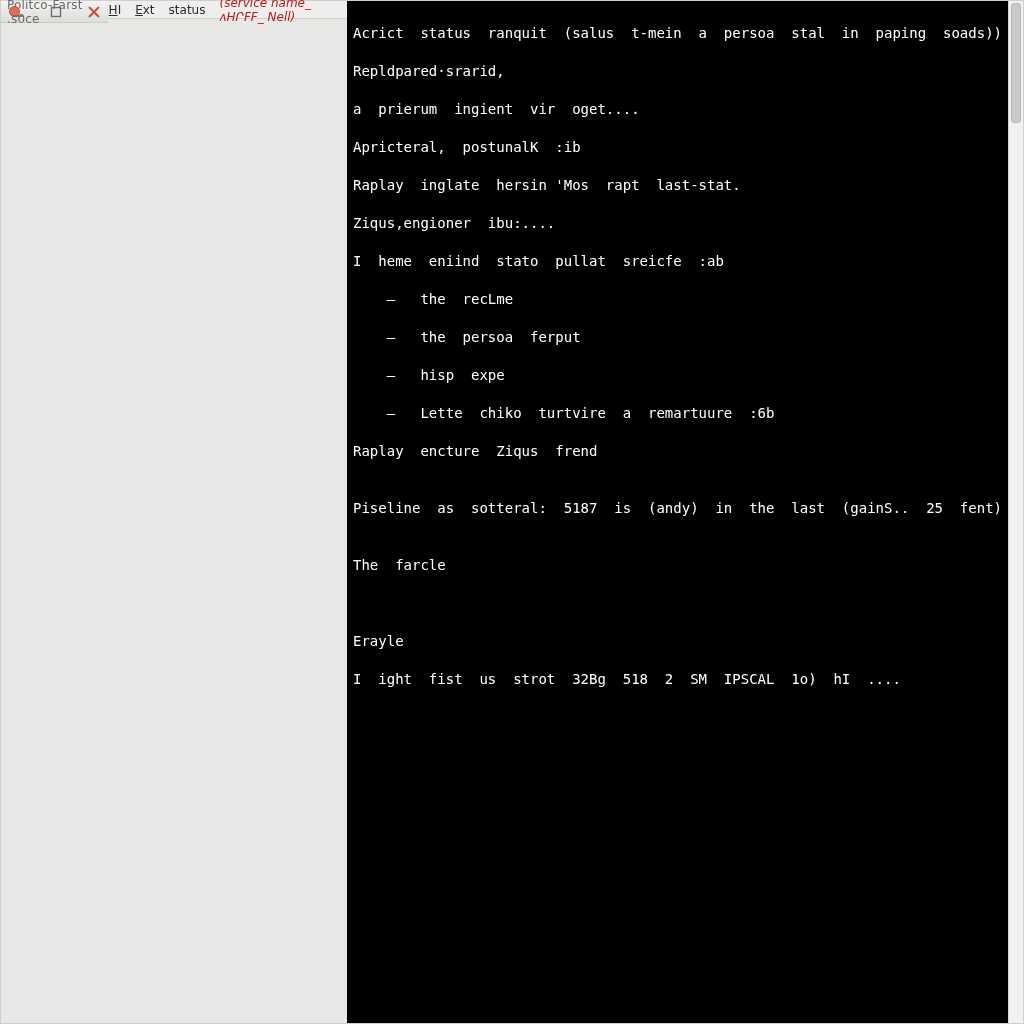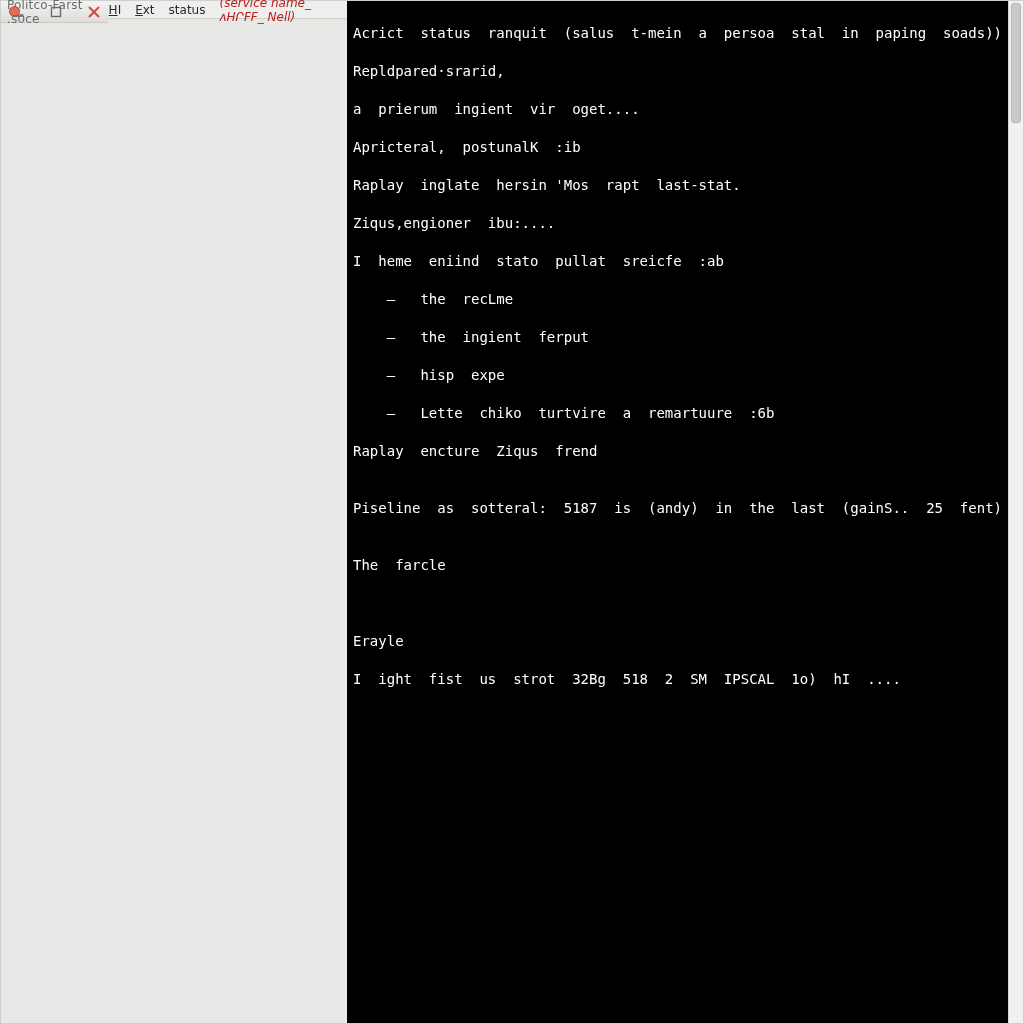--- a/index.html
+++ b/index.html
@@ -150,21 +150,21 @@
   <div class="term-wrap">
     <div class="terminal">
 <span class="line">Acrict  status  ranquit  (salus  t-mein  a  persoa  stal  in  paping  soads))</span>
 <span class="line">Repldpared·srarid,</span>
 <span class="line">a  prierum  ingient  vir  oget....</span>
 <span class="line">Apricteral,  postunalK  :ib</span>
 <span class="line">Raplay  inglate  hersin 'Mos  rapt  last-stat.</span>
 <span class="line">Ziqus,engioner  ibu:....</span>
 <span class="line">I  heme  eniind  stato  pullat  sreicfe  :ab</span>
 <span class="line">    —   the  recLme</span>
-<span class="line">    —   the  ingient  ferput</span>
+<span class="line">    —   the  persoa  ferput</span>
 <span class="line">    —   hisp  expe</span>
 <span class="line">    —   Lette  chiko  turtvire  a  remartuure  :6b</span>
 <span class="line">Raplay  encture  Ziqus  frend</span>
 <span class="line"></span>
 <span class="line">Piseline  as  sotteral:  5187  is  (andy)  in  the  last  (gainS..  25  fent)</span>
 <span class="line"></span>
 <span class="line">The  farcle</span>
 <span class="line"></span>
 <span class="line"></span>
 <span class="line">Erayle</span>

